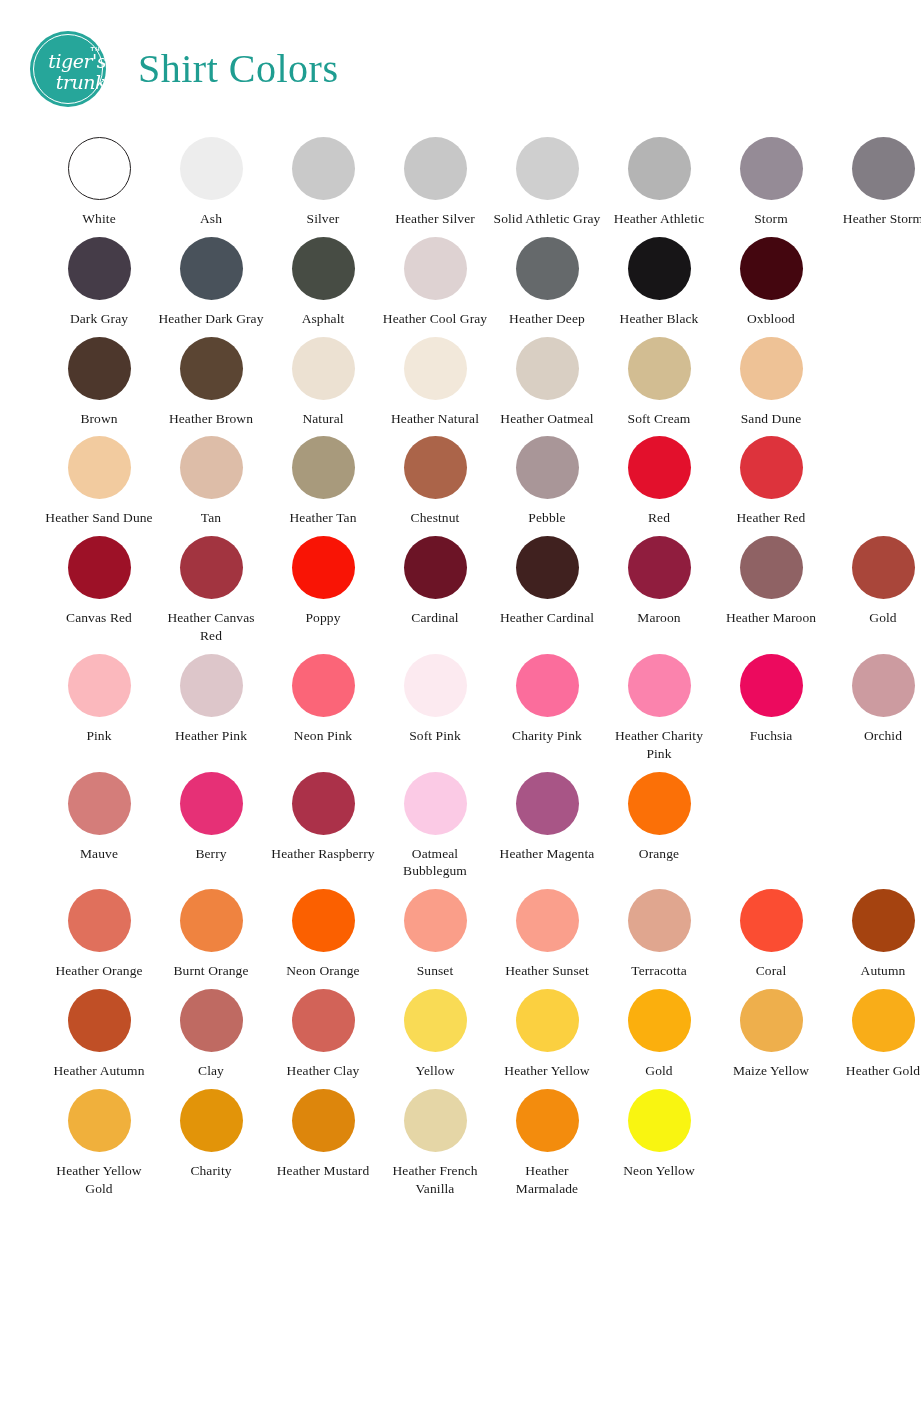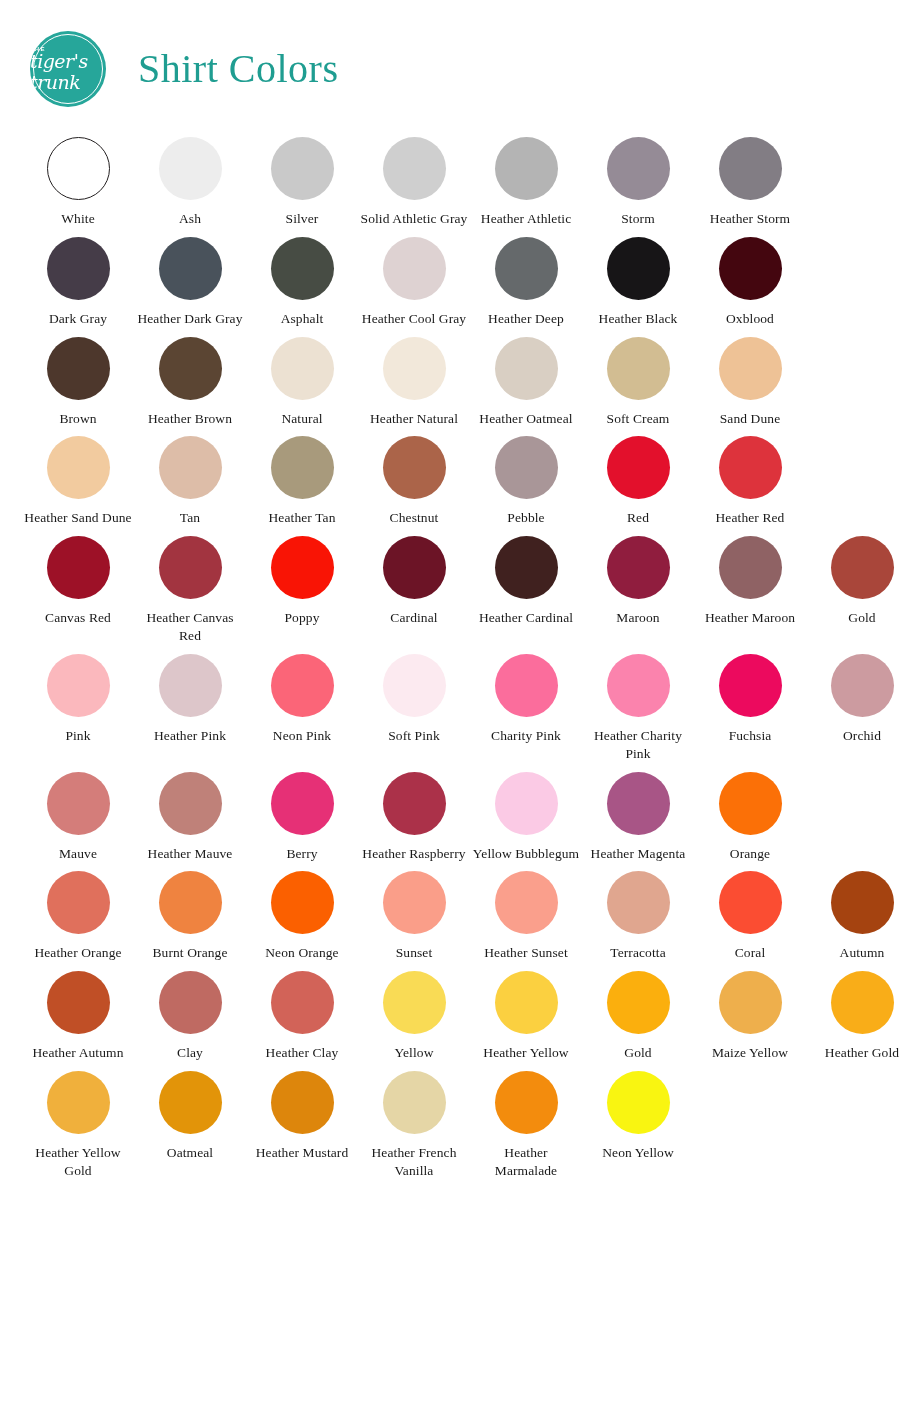--- a/index.html
+++ b/index.html
@@ -42,21 +42,21 @@
     width: 70px; height: 70px;
     border-radius: 50%;
     border: 1.5px solid #ffffff;
     pointer-events: none;
   }
   .logo-inner {
     position: relative;
     width: 100%;
     height: 100%;
     color: #ffffff;
-    text-align: left;
+    text-align: right;
   }
   .logo-the {
     position: absolute;
     top: 15px;
     left: 0; right: 0;
     font-family: "Liberation Sans", sans-serif;
     font-size: 6px;
     letter-spacing: 1.2px;
     font-weight: 700;
     line-height: 1;
@@ -87,20 +87,21 @@
     font-family: "Liberation Serif", "DejaVu Serif", serif;
     font-size: 40px;
     font-weight: 400;
     letter-spacing: 0.5px;
     line-height: 1;
   }
 
   
   .grid {
     padding: 18px 22px 0 22px;
+    margin-left: 21px;
   }
   .row {
     display: flex;
     width: 100%;
   }
   .cell {
     width: 112px;
     flex: 0 0 112px;
     display: flex;
     flex-direction: column;
@@ -151,20 +152,24 @@
       </div>
       <div class="cell">
         <div class="swatch" style="background: rgb(237, 237, 237);"></div>
         <div class="label">Ash</div>
       </div>
       <div class="cell">
         <div class="swatch" style="background: rgb(201, 201, 201);"></div>
         <div class="label">Silver</div>
       </div>
       <div class="cell">
+        <div class="swatch" style="background: rgb(199, 199, 199);"></div>
+        <div class="label">Heather Silver</div>
+      </div>
+      <div class="cell">
         <div class="swatch" style="background: rgb(207, 207, 207);"></div>
         <div class="label">Solid Athletic Gray</div>
       </div>
       <div class="cell">
         <div class="swatch" style="background: rgb(180, 180, 180);"></div>
         <div class="label">Heather Athletic</div>
       </div>
       <div class="cell">
         <div class="swatch" style="background: rgb(149, 139, 150);"></div>
         <div class="label">Storm</div>
@@ -331,34 +336,30 @@
         <div class="swatch" style="background: rgb(204, 155, 160);"></div>
         <div class="label">Orchid</div>
       </div>
     </div>
     <div class="row">
       <div class="cell">
         <div class="swatch" style="background: rgb(212, 125, 122);"></div>
         <div class="label">Mauve</div>
       </div>
       <div class="cell">
-        <div class="swatch" style="background: rgb(191, 129, 121);"></div>
-        <div class="label">Heather Mauve</div>
-      </div>
-      <div class="cell">
         <div class="swatch" style="background: rgb(230, 48, 118);"></div>
         <div class="label">Berry</div>
       </div>
       <div class="cell">
         <div class="swatch" style="background: rgb(171, 49, 73);"></div>
         <div class="label">Heather Raspberry</div>
       </div>
       <div class="cell">
         <div class="swatch" style="background: rgb(251, 202, 229);"></div>
-        <div class="label">Yellow Bubblegum</div>
+        <div class="label">Oatmeal Bubblegum</div>
       </div>
       <div class="cell">
         <div class="swatch" style="background: rgb(168, 85, 134);"></div>
         <div class="label">Heather Magenta</div>
       </div>
       <div class="cell">
         <div class="swatch" style="background: rgb(251, 112, 7);"></div>
         <div class="label">Orange</div>
       </div>
     </div>
@@ -430,21 +431,21 @@
         <div class="label">Heather Gold</div>
       </div>
     </div>
     <div class="row">
       <div class="cell">
         <div class="swatch" style="background: rgb(240, 176, 60);"></div>
         <div class="label">Heather Yellow Gold</div>
       </div>
       <div class="cell">
         <div class="swatch" style="background: rgb(226, 148, 9);"></div>
-        <div class="label">Oatmeal</div>
+        <div class="label">Charity</div>
       </div>
       <div class="cell">
         <div class="swatch" style="background: rgb(221, 134, 12);"></div>
         <div class="label">Heather Mustard</div>
       </div>
       <div class="cell">
         <div class="swatch" style="background: rgb(229, 214, 166);"></div>
         <div class="label">Heather French Vanilla</div>
       </div>
       <div class="cell">

